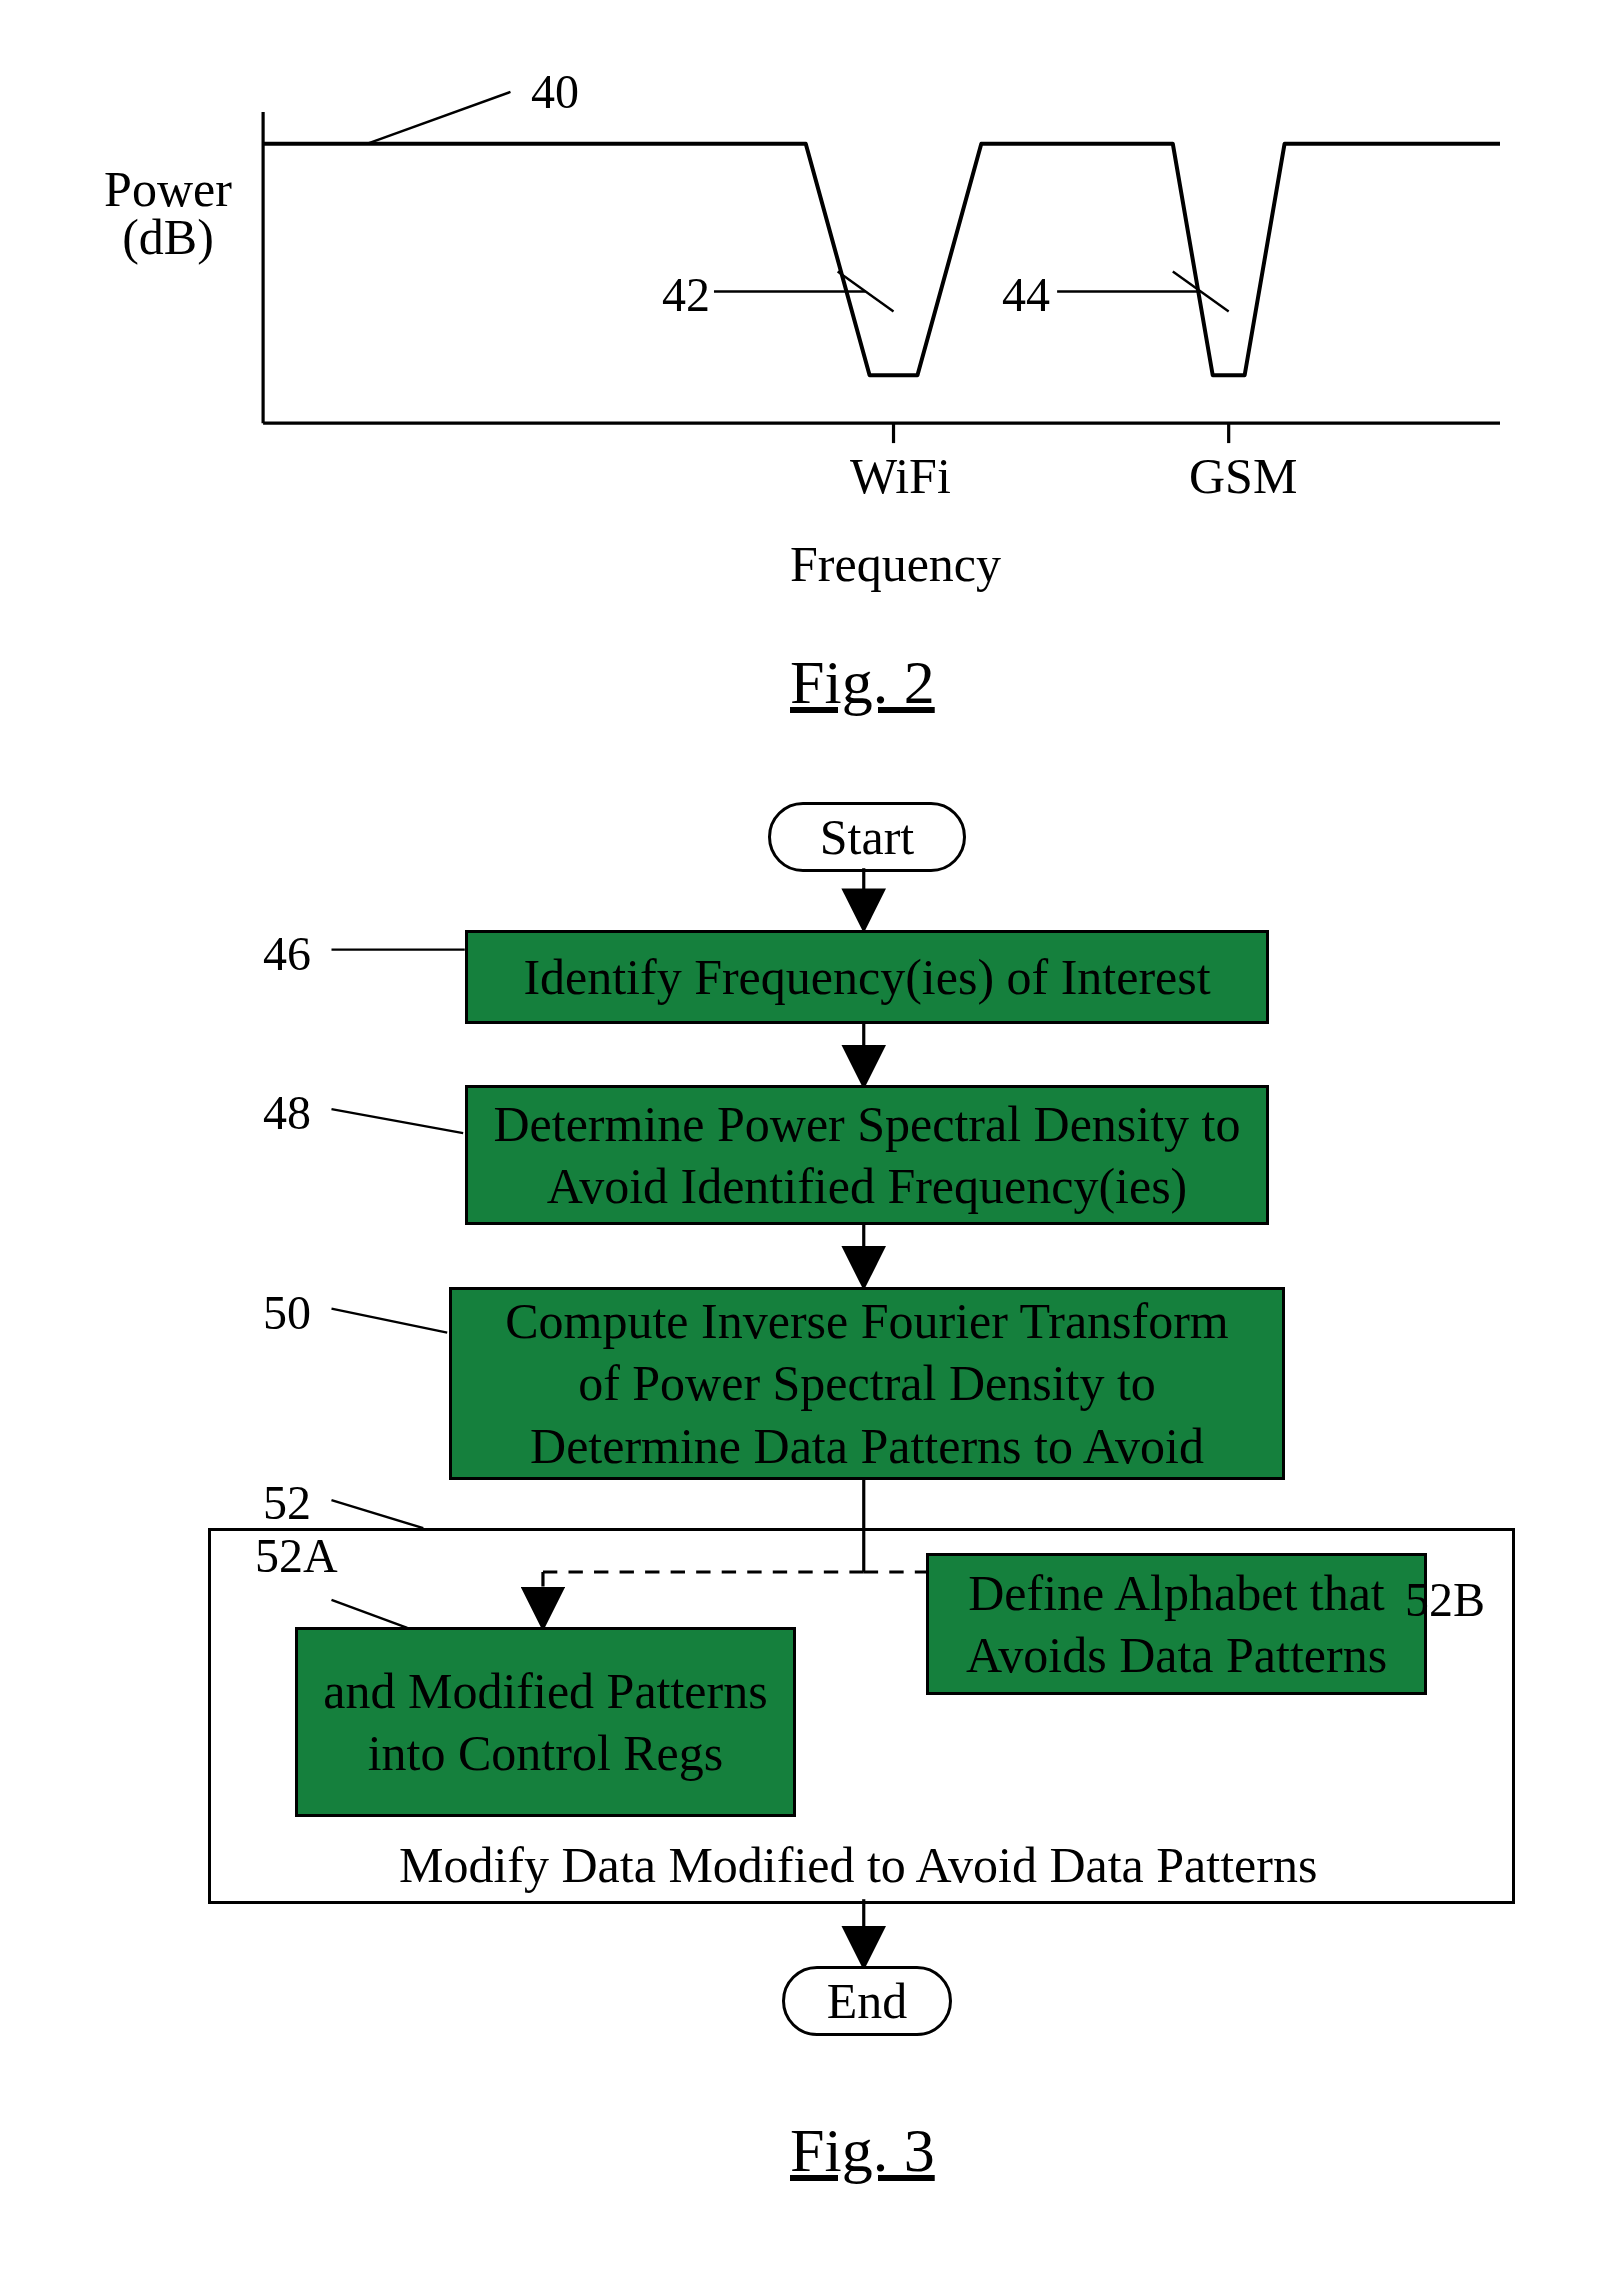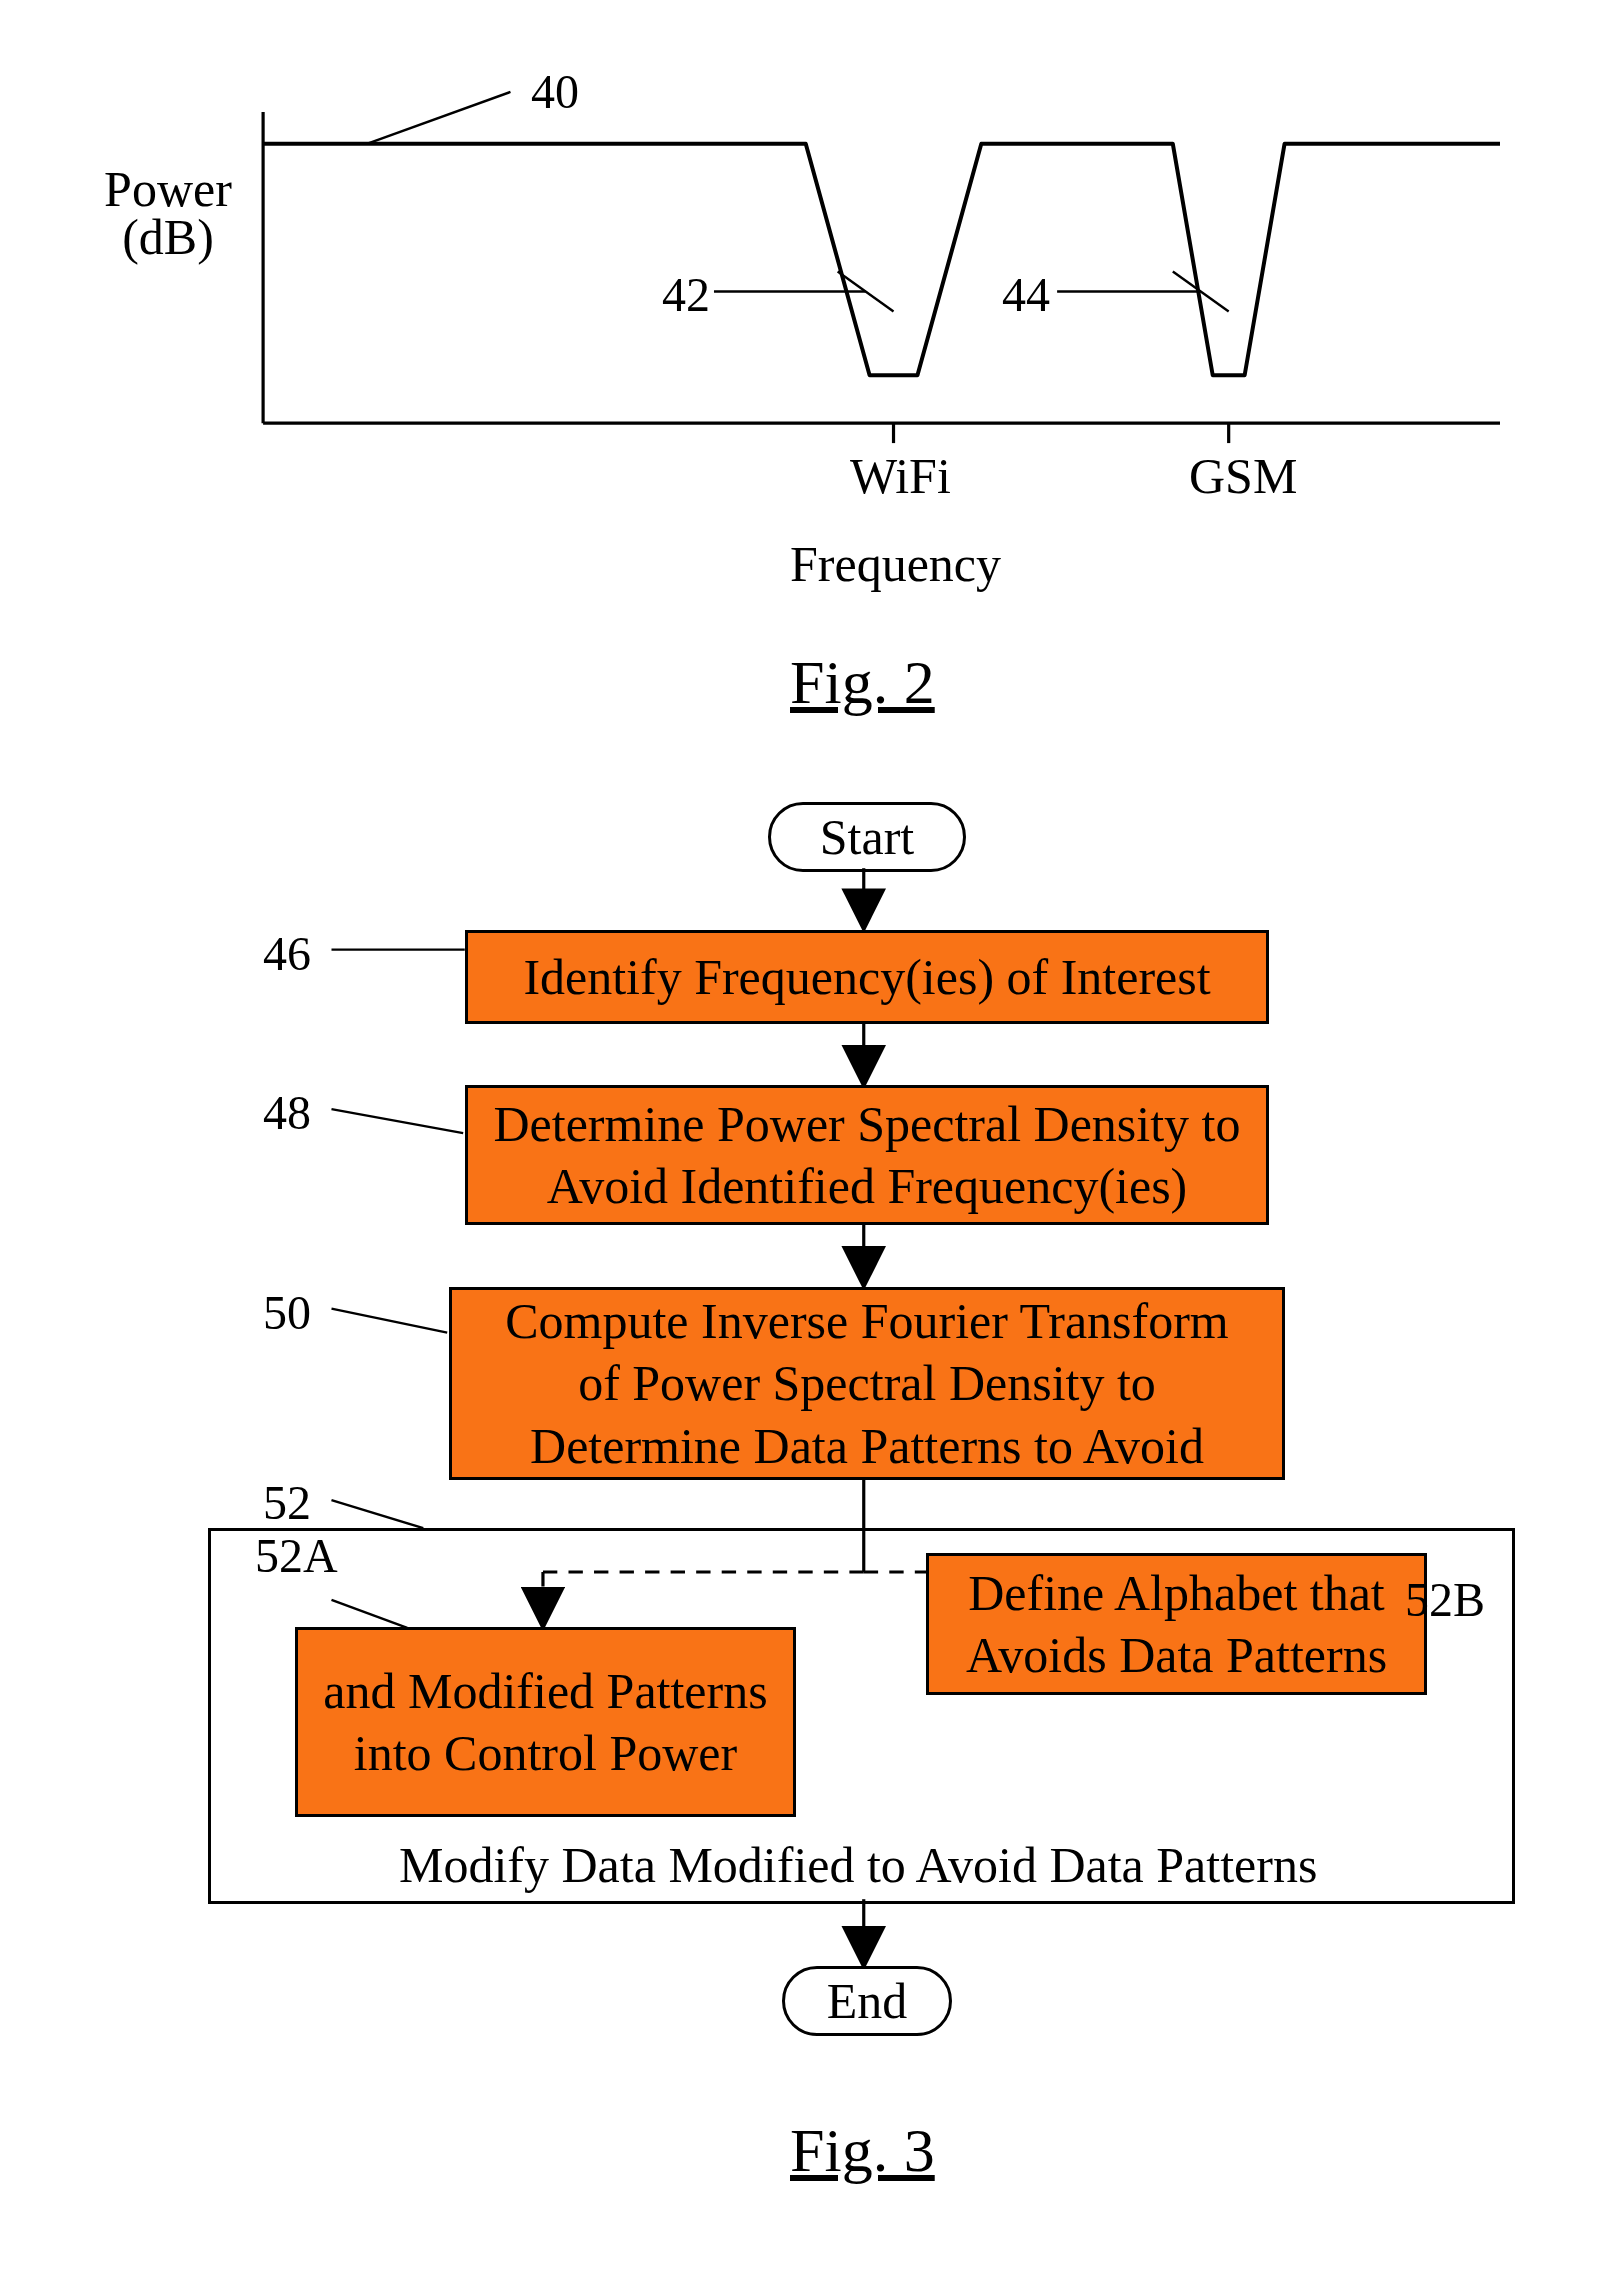--- a/index.html
+++ b/index.html
@@ -1,20 +1,20 @@
 <!DOCTYPE html>
 <html style="font-size:12.8px"><head>
 <meta charset="utf-8">
 <style>
   html,body{margin:0;padding:0;background:#fff;font-family:"Times New Roman",Times,serif;color:#000}
   .page{width:1607px;height:2295px;position:relative}
   .abs{position:absolute}
   .figlabel{font-size:62px;text-decoration:underline}
   .txt{font-size:50px}
-  .step{border:3.2px solid #000;background:#f97316;text-align:left;display:flex;align-items:center;justify-content:center;flex-direction:column;line-height:1.25}
+  .step{border:3.2px solid #000;background:#15803d;text-align:left;display:flex;align-items:center;justify-content:center;flex-direction:column;line-height:1.25}
   .term{border:3.2px solid #000;border-radius:797px;background:#fff;text-align:left;display:flex;align-items:center;justify-content:center}
   svg{position:absolute;overflow:visible}
   .refnum{font-size:48px}
 </style>
 </head>
 <body>
 
 <div class="page">
 
   <div class="abs txt" style="left:88px;top:160px;text-align:center;width:160px">Power</div>
@@ -102,21 +102,21 @@
     <span>Determine Data Patterns to Avoid</span>
   </div>
   <div class="abs refnum" style="left:263px;top:1285px">50</div>
 
   <div class="abs" style="left:208px;top:1528px;width:1301px;height:370px;border:3.2px solid #000"></div>
   <div class="abs refnum" style="left:263px;top:1475px">52</div>
   <div class="abs txt" style="left:399px;top:1836px">Modify Data Modified to Avoid Data Patterns</div>
 
   <div class="abs step txt" style="left:295px;top:1627px;width:495px;height:184px">
     <span>and Modified Patterns</span>
-    <span>into Control Power</span>
+    <span>into Control Regs</span>
   </div>
   <div class="abs refnum" style="left:255px;top:1528px">52A</div>
 
   <div class="abs step txt" style="left:926px;top:1553px;width:495px;height:136px">
     <span>Define Alphabet that</span>
     <span>Avoids Data Patterns</span>
   </div>
   <div class="abs refnum" style="left:1405px;top:1572px">52B</div>
 
   <div class="abs term txt" style="left:782px;top:1966px;width:164px;height:64px">End</div>

